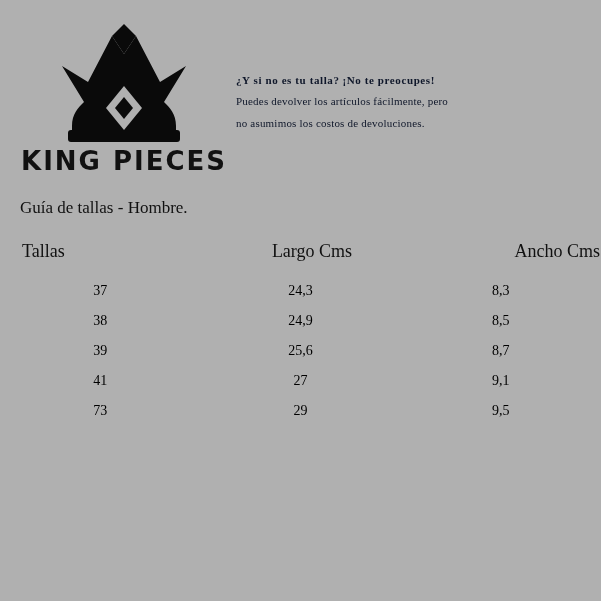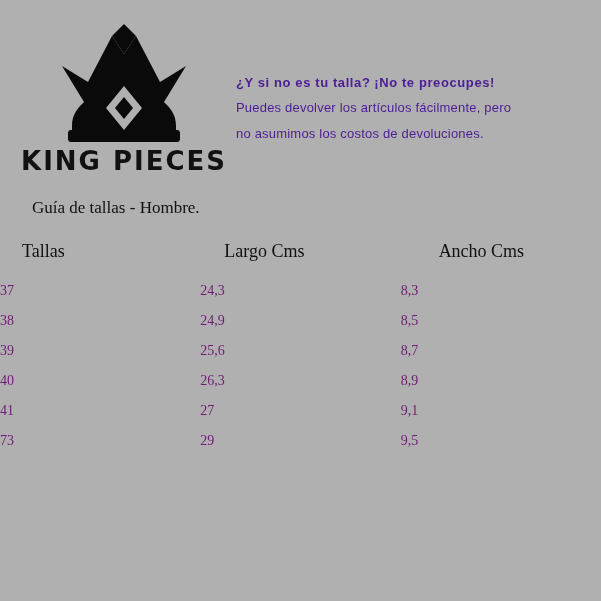--- a/index.html
+++ b/index.html
@@ -49,38 +49,38 @@
     white-space: nowrap;
     text-align: right;
   }
   .notice {
     flex: 1;
     padding-top: 48px;
     padding-left: 6px;
     padding-right: 8px;
   }
   .notice-line {
-    font-family: Liberation Sans, sans-serif;
-    font-size: 13px;
-    color: #4c1d95;
+    font-family: Liberation Serif, serif;
+    font-size: 11px;
+    color: #0f172a;
     text-align: justify;
     line-height: 1.95;
     letter-spacing: 0.2px;
   }
   .notice-line.first {
     text-align: left;
   }
   .notice-strong {
     font-weight: bold;
     letter-spacing: 0.6px;
   }
 
   
   .guide-title {
-    margin: 22px 0 0 32px;
+    margin: 22px 0 0 20px;
     font-family: "Liberation Serif", serif;
     font-size: 17px;
     color: #111111;
   }
 
   
   .size-table {
     width: 100%;
     border-collapse: collapse;
     margin-top: 22px;
@@ -90,29 +90,30 @@
     font-family: "Liberation Serif", serif;
     font-weight: normal;
     font-size: 18px;
     padding-bottom: 14px;
     color: #111111;
   }
   .size-table td {
     font-family: "Liberation Serif", serif;
     font-size: 14px;
     padding: 7px 0;
-    color: #701a75;
+    color: #000000;
+    text-align: center;
   }
   .col-a { width: 33.33%; }
   .col-b { width: 33.33%; }
   .col-c { width: 33.34%; }
 
   .th-a { text-align: left;  padding-left: 22px; }
-  .th-b { text-align: left;  padding-left: 24px; }
-  .th-c { text-align: left;  padding-left: 38px; margin-top: 43px; }
+  .th-b { text-align: center;  padding-left: 24px; }
+  .th-c { text-align: right;  padding-left: 38px; margin-top: 43px; }
 
   .td-a { text-align: left;  padding-left: 36px; }
   .td-b { text-align: left;  padding-left: 8px; }
   .td-c { text-align: left;  padding-left: 32px; }
 </style>
 </head>
 <body>
 
 <div class="page">
 
@@ -171,25 +172,20 @@
         <td class="td-a">38</td>
         <td class="td-b">24,9</td>
         <td class="td-c">8,5</td>
       </tr>
       <tr>
         <td class="td-a">39</td>
         <td class="td-b">25,6</td>
         <td class="td-c">8,7</td>
       </tr>
       <tr>
-        <td class="td-a">40</td>
-        <td class="td-b">26,3</td>
-        <td class="td-c">8,9</td>
-      </tr>
-      <tr>
         <td class="td-a">41</td>
         <td class="td-b">27</td>
         <td class="td-c">9,1</td>
       </tr>
       <tr>
         <td class="td-a">73</td>
         <td class="td-b">29</td>
         <td class="td-c">9,5</td>
       </tr>
     </tbody>

